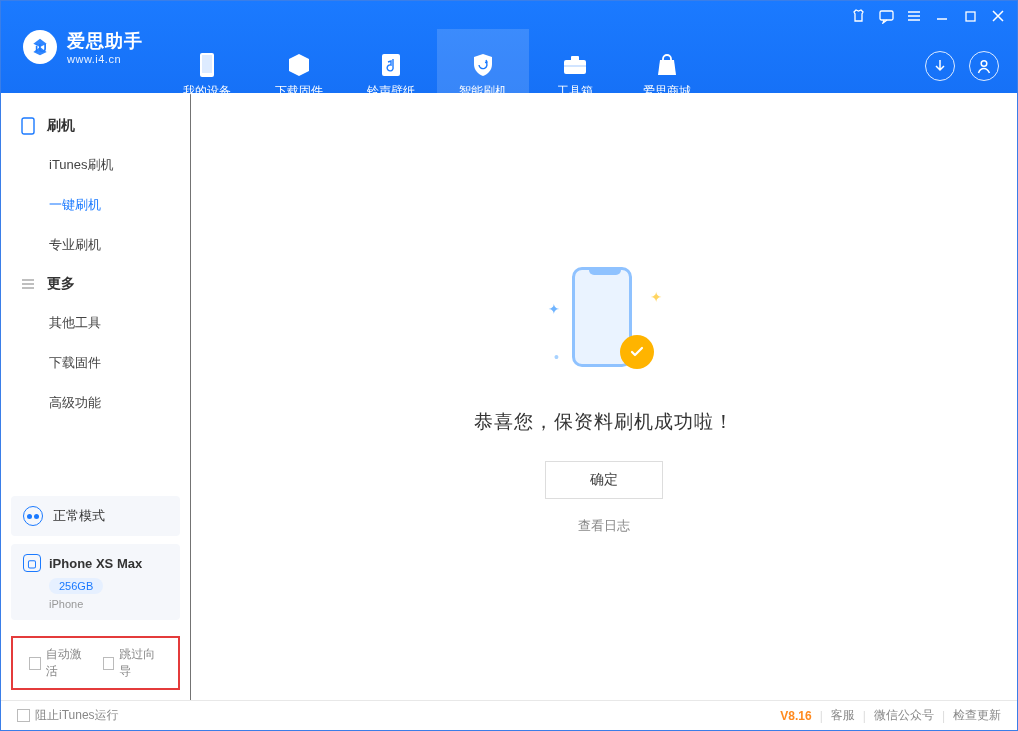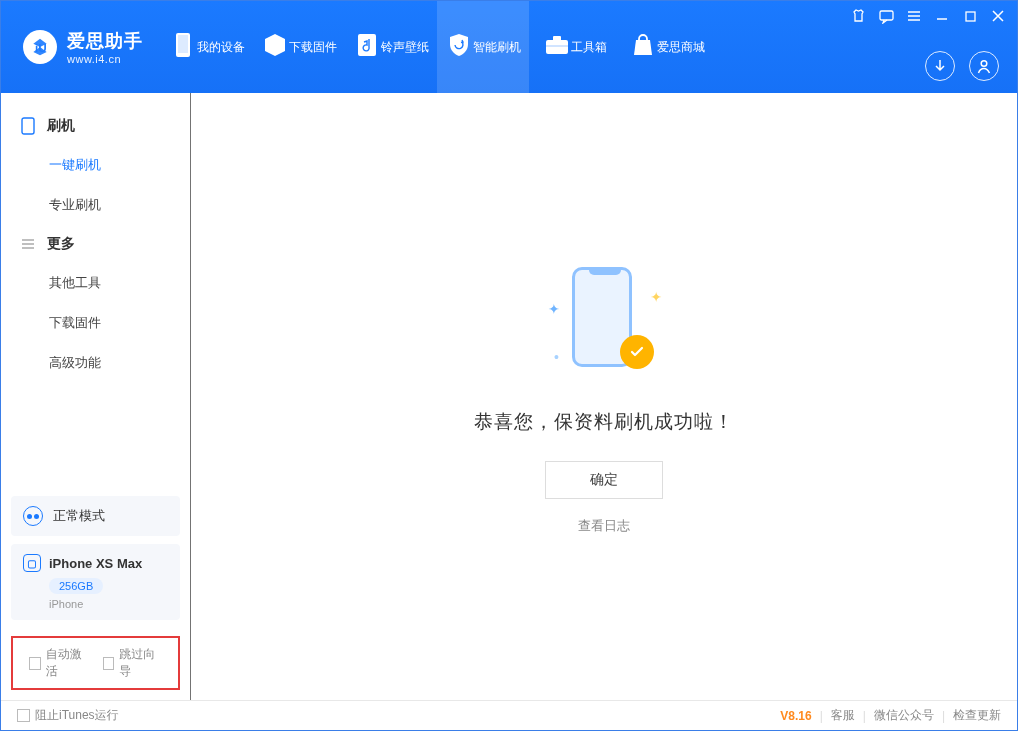--- a/index.html
+++ b/index.html
@@ -9,21 +9,21 @@
 
 .header { height: 92px; background: linear-gradient(to bottom,#1b7aff,#1671f7); display: flex; align-items: center; position: relative; }
 .logo-section { display: flex; align-items: center; padding: 0 18px 0 22px; height: 100%; }
 .logo-circle { width: 34px; height: 34px; border-radius: 50%; background: #fff; display: flex; align-items: center; justify-content: center; margin-right: 10px; }
 .logo-circle svg { width: 20px; height: 20px; }
 .logo-text { color: #fff; }
 .logo-text .cn { font-size: 18px; font-weight: 600; letter-spacing: 1px; }
 .logo-text .en { font-size: 11px; opacity: .9; letter-spacing: .5px; }
 
 .nav { display: flex; height: 100%; }
-.nav-item { width: 92px; height: 100%; display: flex; flex-direction: row; align-items: center; justify-content: center; color: #fff; cursor: pointer; position: relative; }
+.nav-item { width: 92px; height: 100%; display: flex; flex-direction: column; align-items: center; justify-content: center; color: #fff; cursor: pointer; position: relative; margin-top: 28px; }
 .nav-item.active { background: rgba(255,255,255,.15); }
 .nav-item .icon { width: 28px; height: 28px; margin-bottom: 4px; display: flex; align-items: center; justify-content: center; }
 .nav-item .label { font-size: 12px; }
 
 .header-right { position: absolute; right: 10px; top: 6px; display: flex; align-items: center; gap: 10px; }
 .ctrl-btn { width: 18px; height: 18px; display: flex; align-items: center; justify-content: center; color: #fff; cursor: pointer; }
 .header-right-bottom { position: absolute; right: 18px; bottom: 12px; display: flex; align-items: center; gap: 14px; }
 .circle-btn { width: 30px; height: 30px; border: 1.5px solid rgba(255,255,255,.85); border-radius: 50%; display: flex; align-items: center; justify-content: center; color: #fff; cursor: pointer; }
 
 
@@ -203,20 +203,21 @@
     <div class="sidebar">
       <div class="side-scroll">
         <div class="side-group-title">
           <span class="g-icon">
               <svg width="14" height="18" viewBox="0 0 14 18">
                 <rect x="1" y="1" width="12" height="16" rx="2" fill="none" stroke="#1b7aff" stroke-width="1.4"></rect>
               </svg>
             </span>
           <span>刷机</span>
         </div>
+        <div class="side-item">iTunes刷机</div>
         <div class="side-item active">一键刷机</div>
         <div class="side-item">专业刷机</div>
 
         <div class="side-group-title">
           <span class="g-icon">
               <svg width="14" height="14" viewBox="0 0 14 14">
                 <path stroke="#aaa" stroke-width="1.4" d="M1 3h12M1 7h12M1 11h12"></path>
               </svg>
             </span>
           <span>更多</span>

